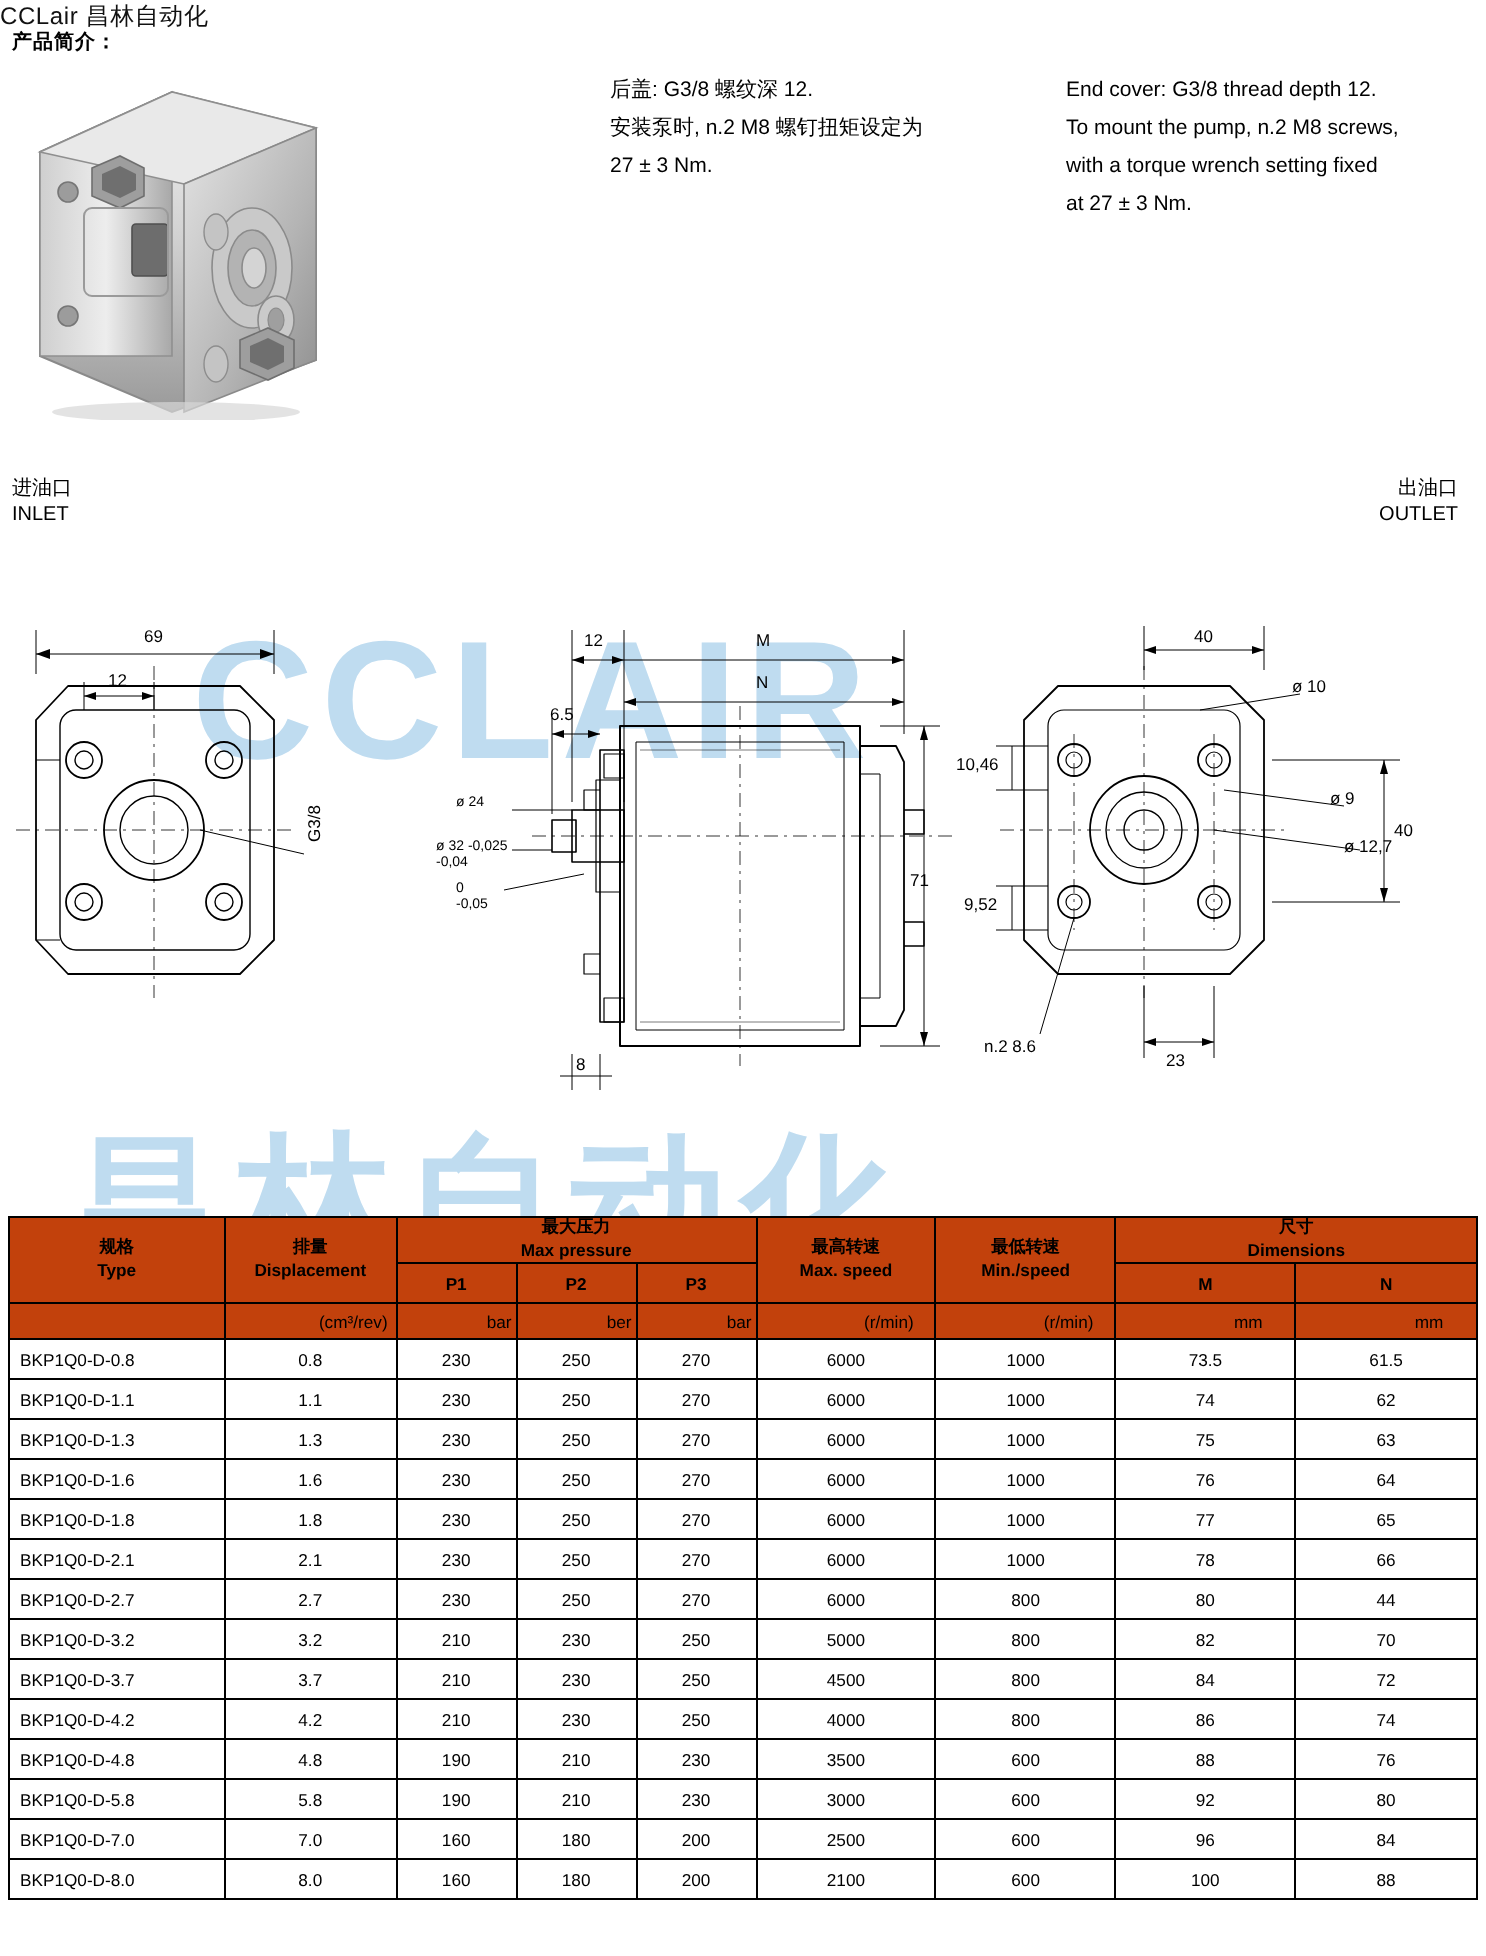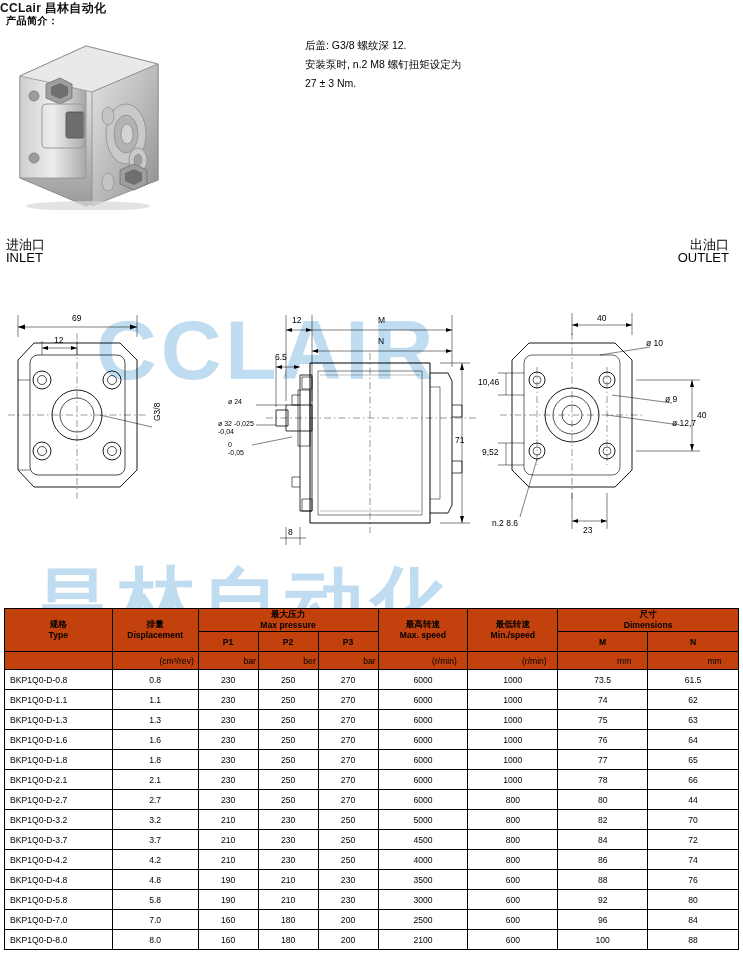--- a/index.html
+++ b/index.html
@@ -25,40 +25,40 @@
   }
   .note-en {
     position: absolute; left: 533px; top: 36px;
     font-size: 10.5px; line-height: 19px; white-space: pre-line;
   }
 
   
   .photo { position: absolute; left: 8px; top: 30px; width: 265px; height: 180px; }
 
   
-  .io-label { position: absolute; font-size: 13px; line-height: 13px; white-space: pre-line; }
+  .io-label { position: absolute; font-size: 10px; line-height: 13px; white-space: pre-line; }
   .io-inlet { left: 6px; top: 238px; }
   .io-outlet { right: 14px; top: 238px; text-align: right; }
 
   
   .wm {
     position: absolute; color: #bfdcf0; font-weight: bold;
     pointer-events: none; user-select: none;
   }
   .wm-cclair {
     left: 96px; top: 262px; font-size: 84px; letter-spacing: 4px;
     font-family: "Liberation Sans", sans-serif;
     margin-top: 40px;
   }
   .wm-cn {
     left: 34px; top: 552px; font-size: 78px; letter-spacing: 6px;
     font-family: "DejaVu Sans", sans-serif;
   }
   .wm-foot {
-    left: 578px; top: 944px; font-size: 12px; color: #111; font-weight: bold;
+    left: 578px; top: 944px; font-size: 12px; color: #111; font-weight: normal;
     letter-spacing: .3px;
   }
 
   
   .drawing { position: absolute; left: 0; top: 255px; width: 641px; height: 315px; }
   .drawing svg { display: block; }
 
   
   .dim { position: absolute; font-size: 8.5px; color: #000; white-space: nowrap; }
   .dim.sm { font-size: 7px; }
@@ -86,20 +86,24 @@
 </style>
 </head>
 <body>
 
 <div class="page">
 
   <div class="top-label">产品简介：</div>
   <div class="note-cn">后盖: G3/8 螺纹深 12.
 安装泵时, n.2 M8 螺钉扭矩设定为
 27 ± 3 Nm.</div>
+  <div class="note-en">End cover: G3/8 thread depth 12.
+To mount the pump, n.2 M8 screws,
+with a torque wrench setting fixed
+at 27 ± 3 Nm.</div>
 
   <div class="photo">
     <svg width="265" height="180" viewBox="0 0 265 180">
       <defs>
         <linearGradient id="gMetal" x1="0" y1="0" x2="0" y2="1">
           <stop offset="0%" stop-color="#f2f2f2"></stop>
           <stop offset="45%" stop-color="#d2d2d2"></stop>
           <stop offset="100%" stop-color="#9a9a9a"></stop>
         </linearGradient>
         <linearGradient id="gMetal2" x1="0" y1="0" x2="1" y2="1">

